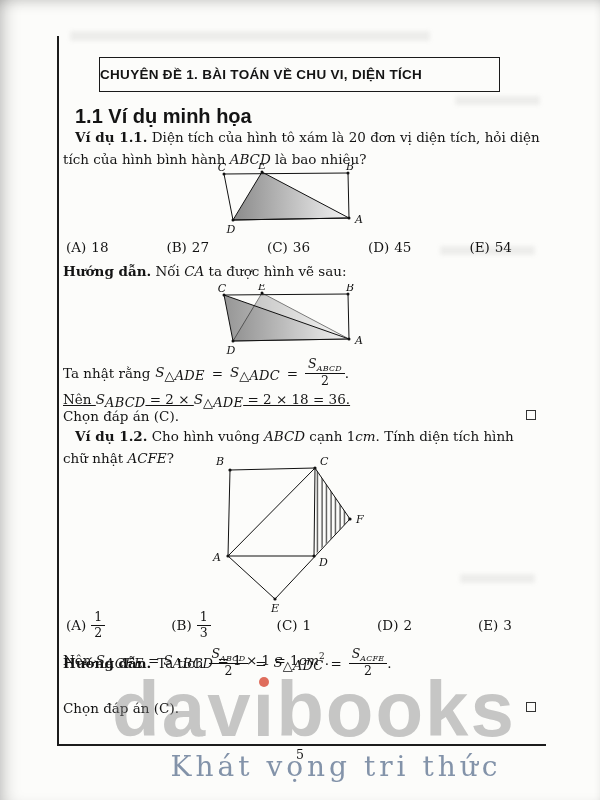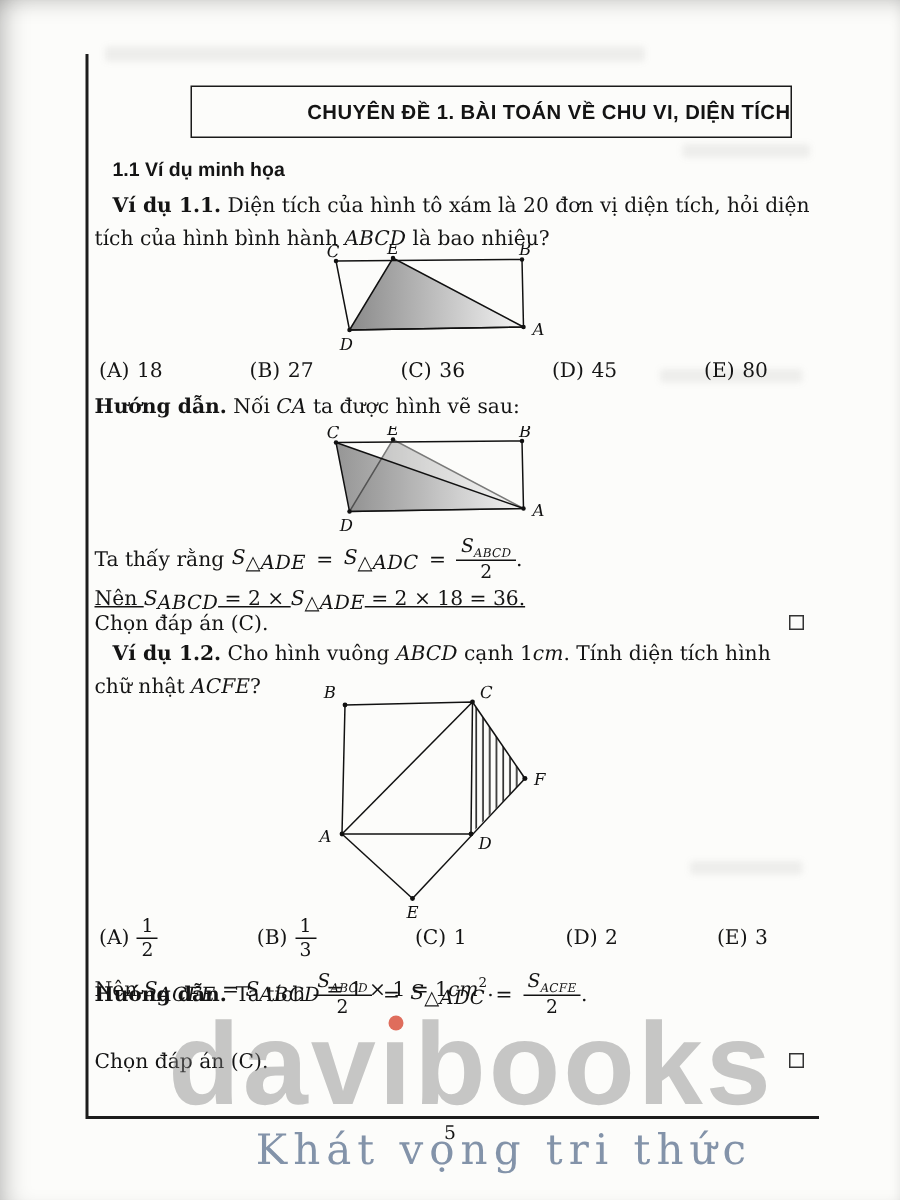--- a/index.html
+++ b/index.html
@@ -8,23 +8,23 @@
     font-family:"DejaVu Serif",serif;color:#141414;
     box-shadow:inset 14px 0 18px -12px rgba(0,0,0,.28),
                inset 0 12px 14px -10px rgba(0,0,0,.18),
                inset -6px 0 10px -8px rgba(0,0,0,.10);
   }
   .artifact{position:absolute;background:rgba(110,110,110,.10);filter:blur(2px);border-radius:2px;}
   .frame-left{position:absolute;left:57px;top:36px;width:2px;height:708px;background:#1c1c1c;}
   .frame-bottom{position:absolute;left:57px;top:744px;width:489px;height:2px;background:#1c1c1c;}
 
   .chapter-box{position:absolute;left:99px;top:57px;width:399px;height:33px;border:1.5px solid #1a1a1a;
-    display:flex;align-items:center;justify-content:flex-end;
-    font-family:"Liberation Sans",sans-serif;font-weight:700;font-size:13.5px;letter-spacing:.3px;margin-left:28px;}
-  .section-title{position:absolute;left:75px;top:105px;font-family:"Liberation Sans",sans-serif;font-weight:700;font-size:13px;}
+    display:flex;align-items:center;justify-content:flex-start;
+    font-family:"Liberation Sans",sans-serif;font-weight:700;font-size:13.5px;letter-spacing:.3px;}
+  .section-title{position:absolute;left:75px;top:105px;font-family:"Liberation Sans",sans-serif;font-weight:700;font-size:20px;}
 
   .para{position:absolute;left:63px;width:479px;font-size:13.5px;line-height:1.62;}
   .ex1{top:127px;text-indent:12px;}
   .ex2{top:426px;text-indent:12px;}
   .sol-intro{top:261px;}
   .mvar{font-style:italic;}
   .sub{font-size:13px;font-style:italic;vertical-align:-3px;letter-spacing:.2px;}
   .sup{font-size:9px;vertical-align:6px;}
   .sterm{display:inline-block;white-space:nowrap;}
 
@@ -126,21 +126,21 @@
     <span class="opt">
         <span>(C)</span>
         <span>36</span>
       </span>
     <span class="opt">
         <span>(D)</span>
         <span>45</span>
       </span>
     <span class="opt">
         <span>(E)</span>
-        <span>80</span>
+        <span>54</span>
       </span>
   </div>
 
   <div class="para sol-intro">
     <b>Hướng dẫn.</b><span> Nối </span><span class="mvar">CA</span><span> ta được hình vẽ sau:</span>
   </div>
 
   <div class="fig fig2">
     <svg width="152" height="74" viewBox="0 0 152 74">
       <defs>
@@ -160,21 +160,21 @@
       <circle cx="17" cy="57" r="1.5"></circle>
       <text x="6" y="8" text-anchor="middle">C</text>
       <text x="46" y="6" text-anchor="middle">E</text>
       <text x="134" y="7" text-anchor="middle">B</text>
       <text x="15" y="70" text-anchor="middle">D</text>
       <text x="139" y="60" text-anchor="start">A</text>
     </svg>
   </div>
 
   <div class="fline fl1">
-    <span class="txt">Ta thấy rằng</span>
+    <span class="txt">Ta nhật rằng</span>
     <span class="sterm"><span class="mvar">S</span><span class="sub">△ADE</span></span>
     <span class="op">=</span>
     <span class="sterm"><span class="mvar">S</span><span class="sub">△ADC</span></span>
     <span class="op">=</span>
     <span class="frac">
       <span class="num"><span class="mvar">S</span><span class="sub">ABCD</span></span>
       <span class="den">2</span>
     </span>
     <span>.</span>
   </div>

